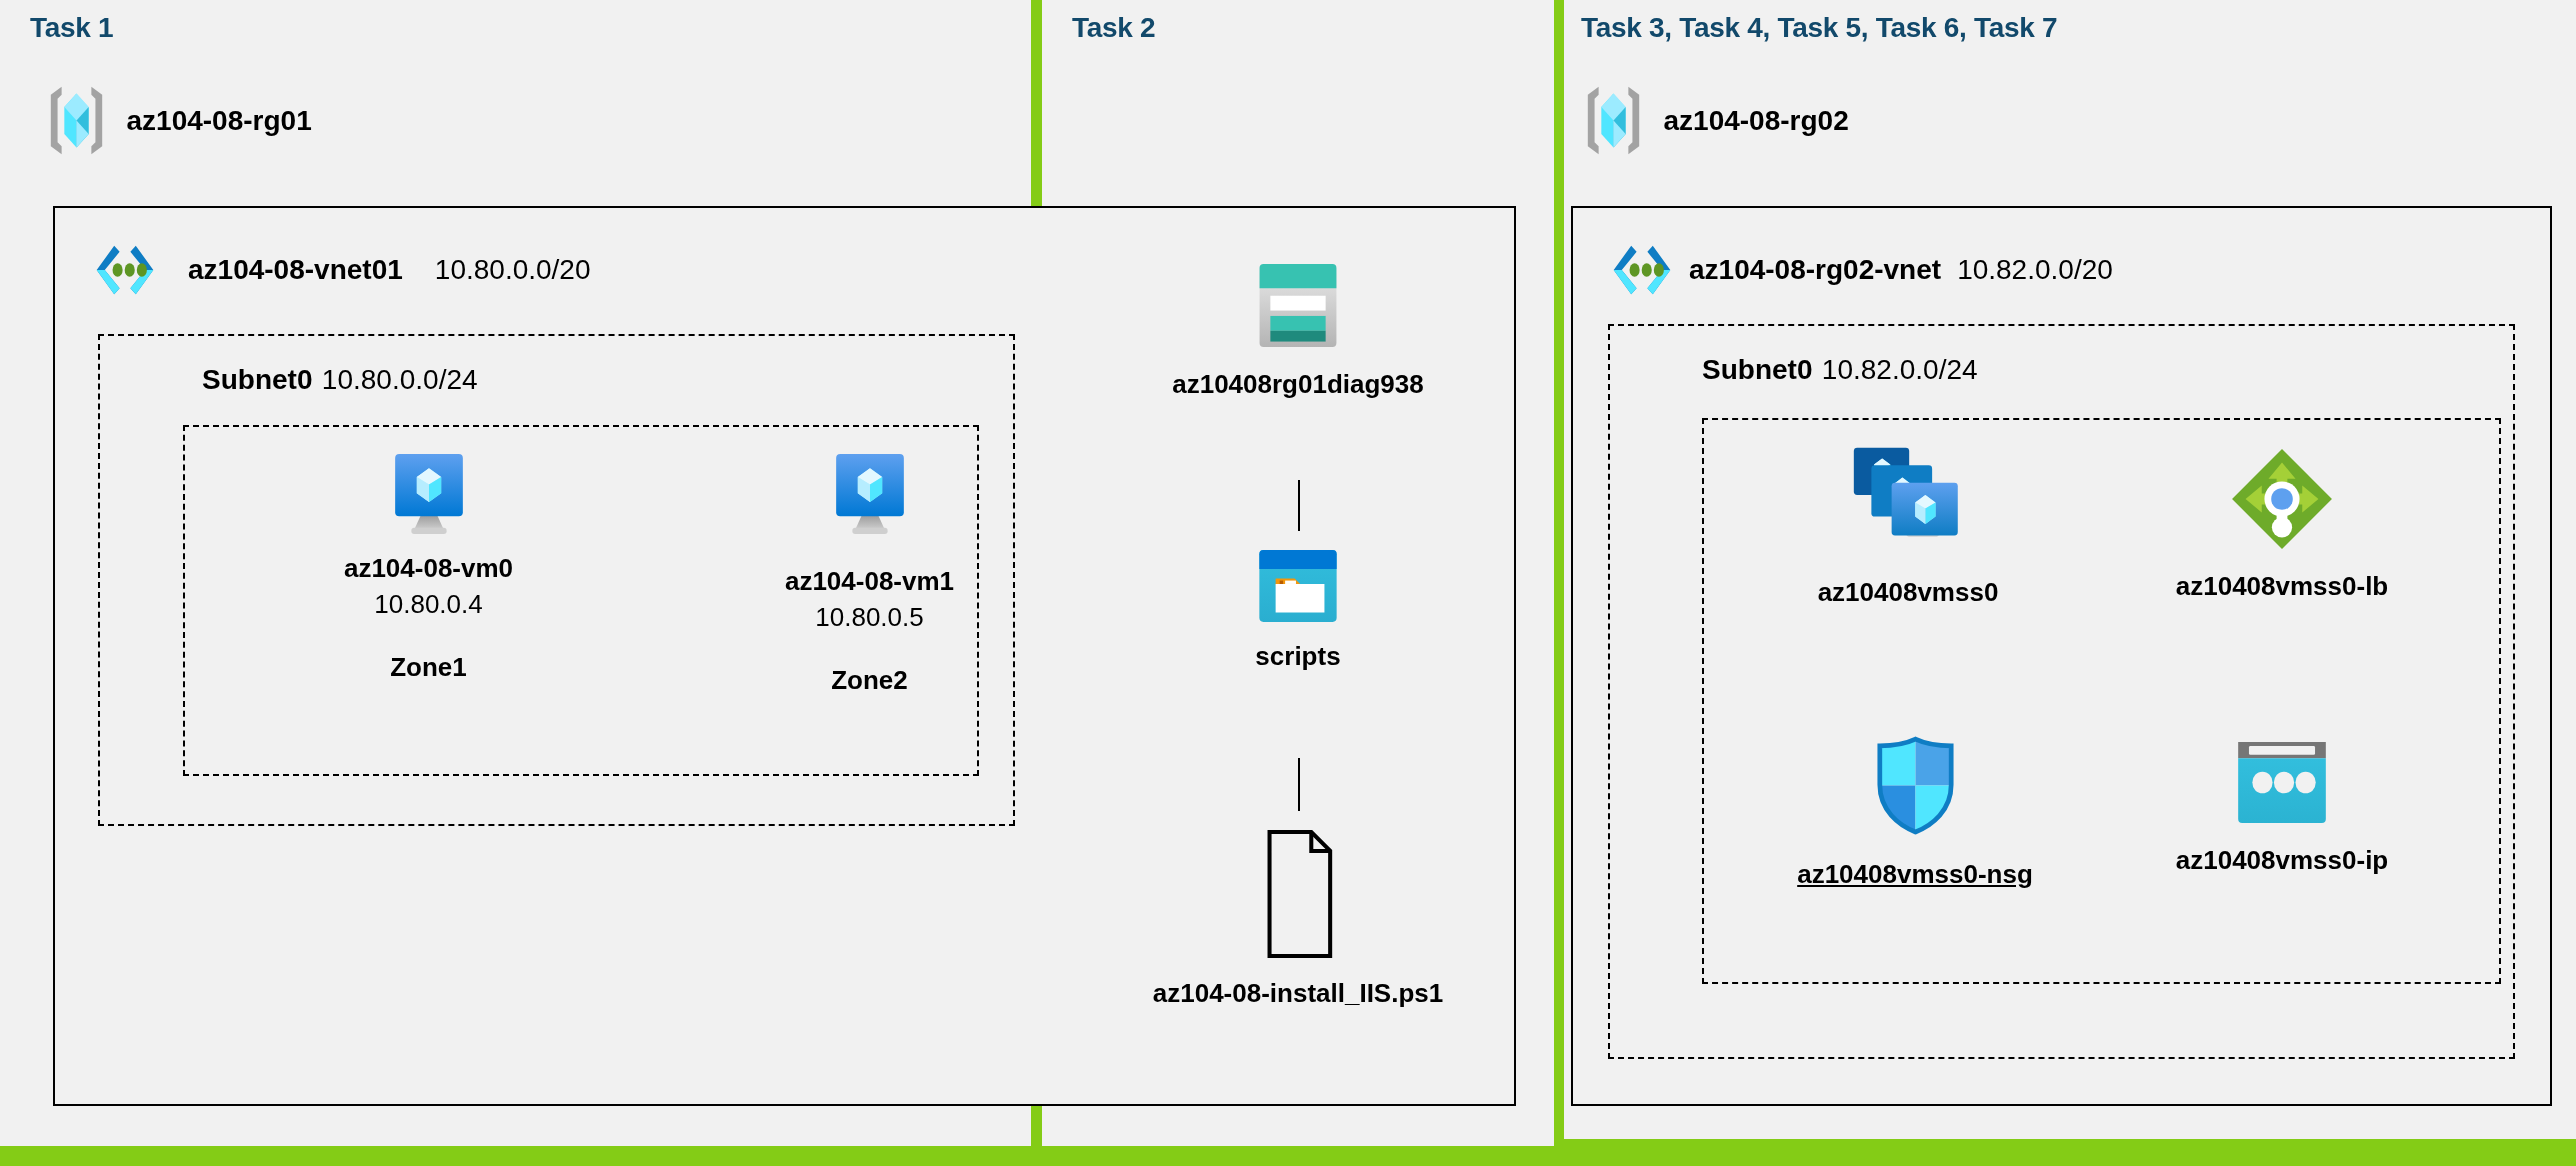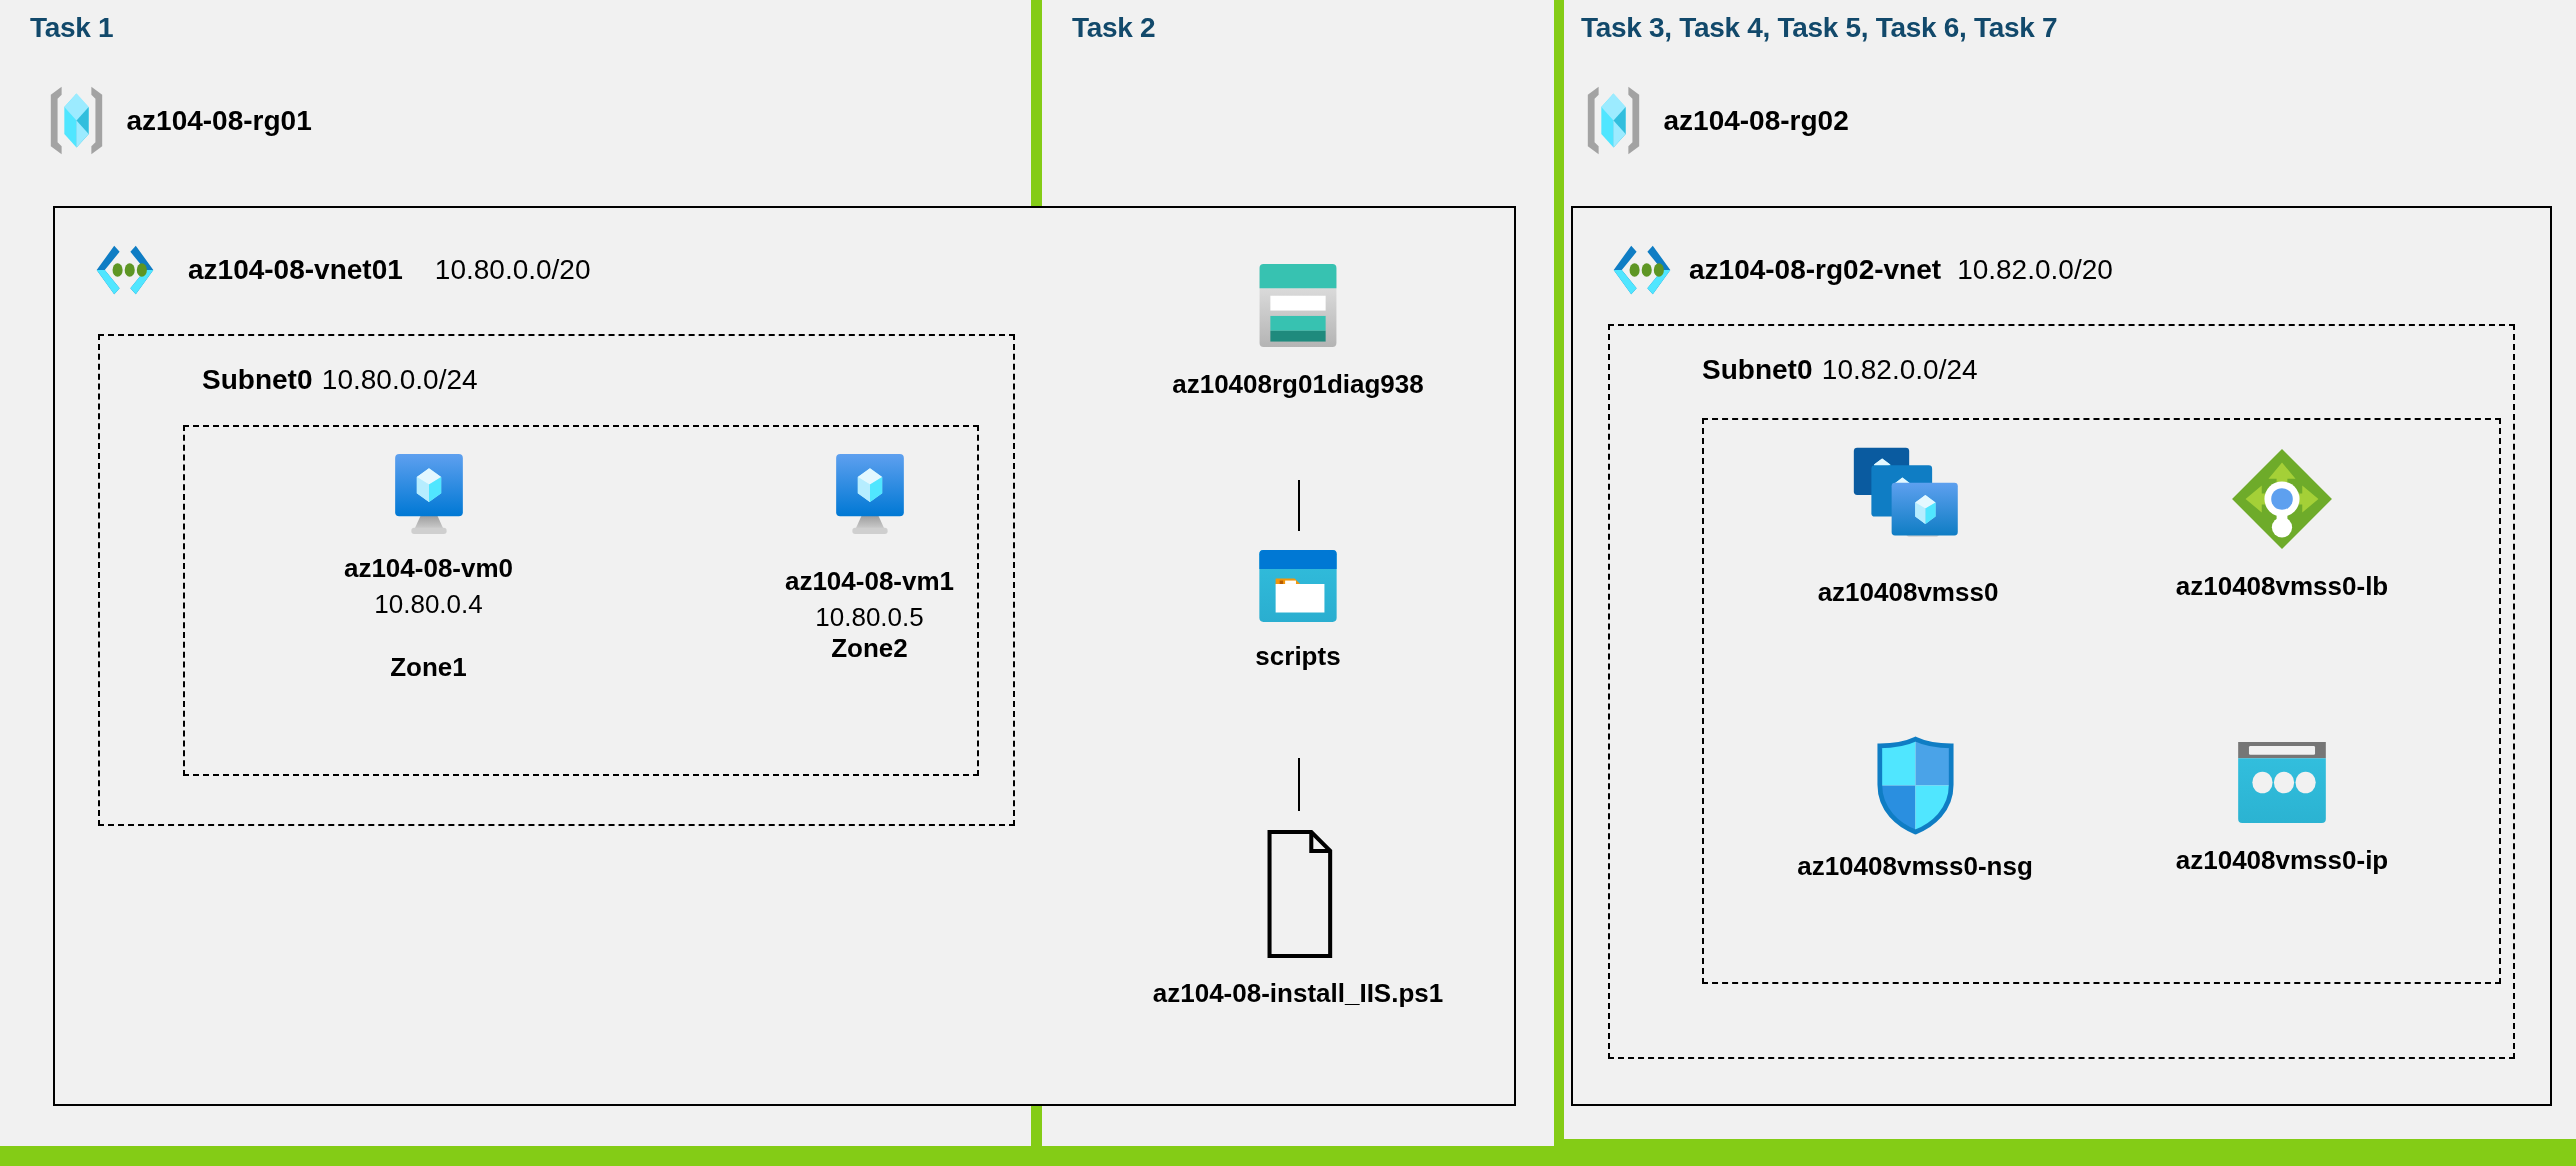--- a/index.html
+++ b/index.html
@@ -207,21 +207,21 @@
         <rect x="12" y="6" width="100" height="92" rx="6" fill="url(#vmg1)"></rect>
         <path d="M62 27 L44 40 L44 64 L62 77 Z" fill="#c3f1ff"></path>
         <path d="M62 27 L80 40 L80 64 L62 77 Z" fill="#9cebff"></path>
         <path d="M62 27 L44 40 L62 51 L80 40 Z" fill="#e3f8ff"></path>
         <path d="M62 51 L80 40 L80 64 L62 77 Z" fill="#50e6ff"></path>
         <path d="M62 51 L44 40 L44 64 L62 77 Z" fill="#b6edff"></path>
       </svg>
     </span>
     <span class="cap" style="margin-top:28px;">az104-08-vm1</span>
     <span class="cap-sub" style="margin-top:5.4px;">10.80.0.5</span>
-    <span class="cap-zone" style="text-align:center;">Zone2</span>
+    <span class="cap-zone" style="margin-top:32px;text-align:center;">Zone2</span>
   </div>
 
   <div class="node" style="left:1089px; top:260px; width:418px;">
     <span>
       <svg width="88" height="91" viewBox="0 0 130 135">
         <defs>
           <linearGradient id="sabody" x1="0" y1="0" x2="0" y2="1">
             <stop offset="0" stop-color="#eaeaea"></stop>
               <stop offset="1" stop-color="#b4b4b4"></stop>
           </linearGradient>
@@ -339,21 +339,21 @@
         </defs>
         <g clip-path="url(#shieldclip)">
           <rect x="0" y="0" width="63" height="75" fill="#50e6ff"></rect>
           <rect x="63" y="0" width="63" height="75" fill="#4aa3e8"></rect>
           <rect x="0" y="75" width="63" height="75" fill="#2a8fe0"></rect>
           <rect x="63" y="75" width="63" height="75" fill="#50e6ff"></rect>
         </g>
         <path d="M63 6 C46 14 26 16 10 16 V74 C10 112 38 134 63 144 C88 134 116 112 116 74 V16 C100 16 80 14 63 6 Z" fill="none" stroke="#0f7dc4" stroke-width="7"></path>
       </svg>
     </span>
-    <span class="cap" style="margin-top:15px;">az10408vmss0-nsg</span>
+    <span class="cap" style="margin-top:23px;text-decoration:underline;">az10408vmss0-nsg</span>
   </div>
 
   <div class="node" style="left:2127px; top:738px; width:310px;">
     <span>
       <svg width="96" height="89" viewBox="0 0 142 132">
         <defs>
           <linearGradient id="pipbody" x1="0" y1="0" x2="0" y2="1">
             <stop offset="0" stop-color="#32bedd"></stop>
               <stop offset="1" stop-color="#2bb3d2"></stop>
           </linearGradient>

